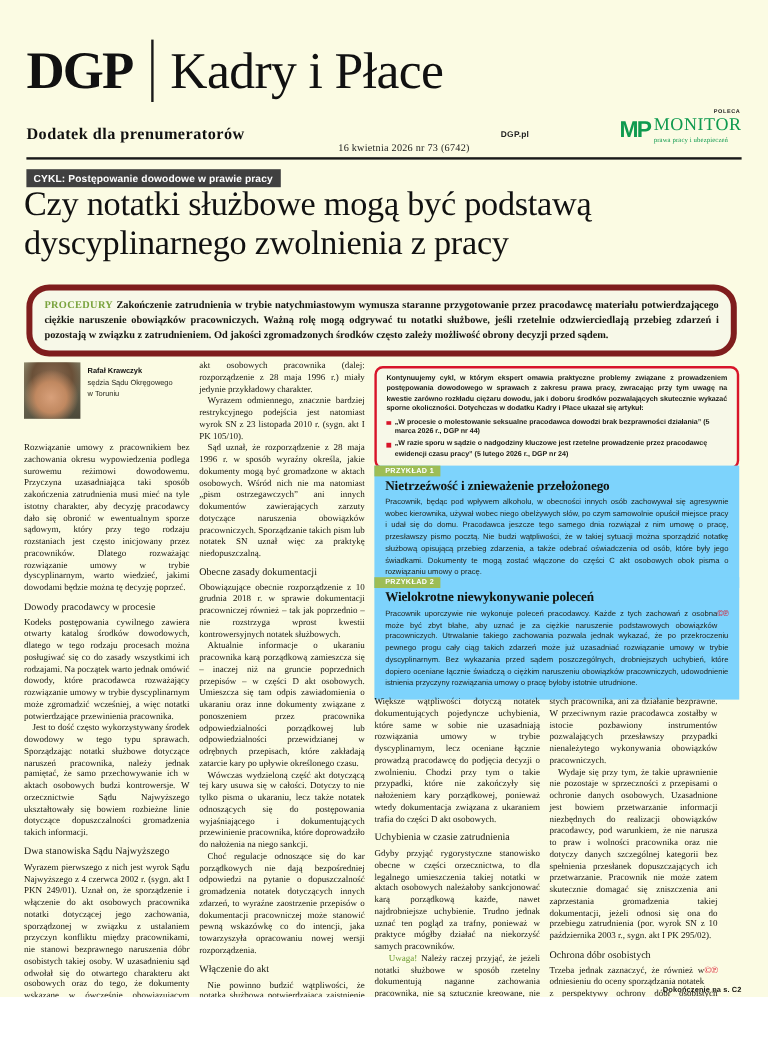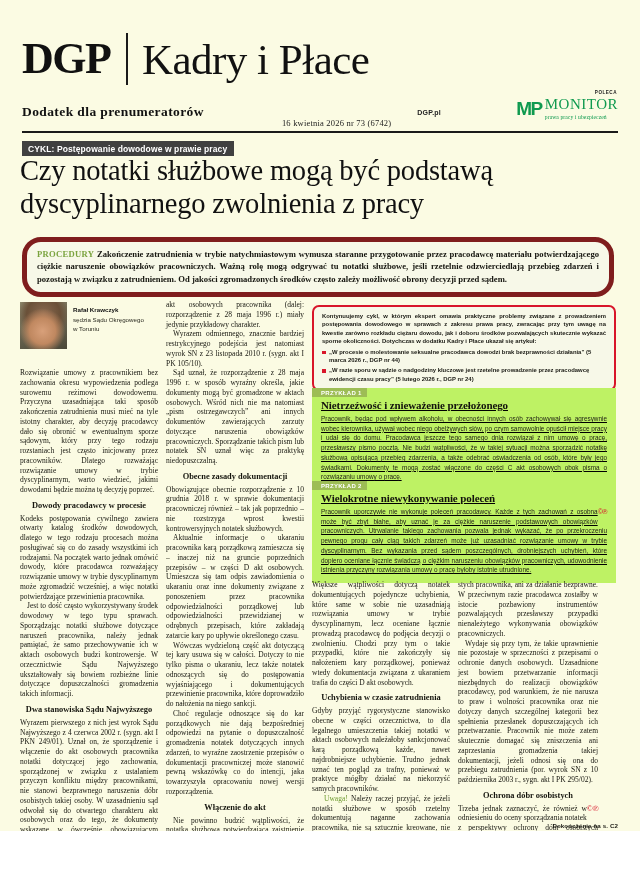--- a/index.html
+++ b/index.html
@@ -206,24 +206,24 @@
     box-sizing: border-box;
   }
   .col p {
     margin: 0;
     text-indent: 7px;
   }
   .col p.noind { text-indent: 0; }
   .col h3 {
     font-family: "Liberation Serif", serif;
     font-size: 8.4px;
-    font-weight: bold;
+    font-weight: normal;
     margin: 6px 0 2px 0;
     text-indent: 0;
-    text-align: center;
+    text-align: left;
   }
   .uwaga {
     color: #6f9b31;
     font-weight: normal;
     margin-left: 12px;
   }
   .cmark {
     color: #d8152a;
     font-size: 8px;
     letter-spacing: -0.5px;
@@ -300,24 +300,23 @@
     width: 3.6px;
     height: 3.6px;
     background: #d8152a;
   }
 
   
   .exbox {
     position: absolute;
     left: 312px;
     width: 304px;
-    background: #bef264;
+    background: #7dd3fc;
     box-sizing: border-box;
     padding: 11px 9px 8px 9px;
-    text-decoration: underline;
   }
   #exbox1 { top: 388px; }
   #exbox2 { top: 481px; }
   .ex-tag {
     position: absolute;
     left: 0;
     top: 0;
     background: #9dbd55;
     color: #fff;
     font-family: "Liberation Sans", sans-serif;

